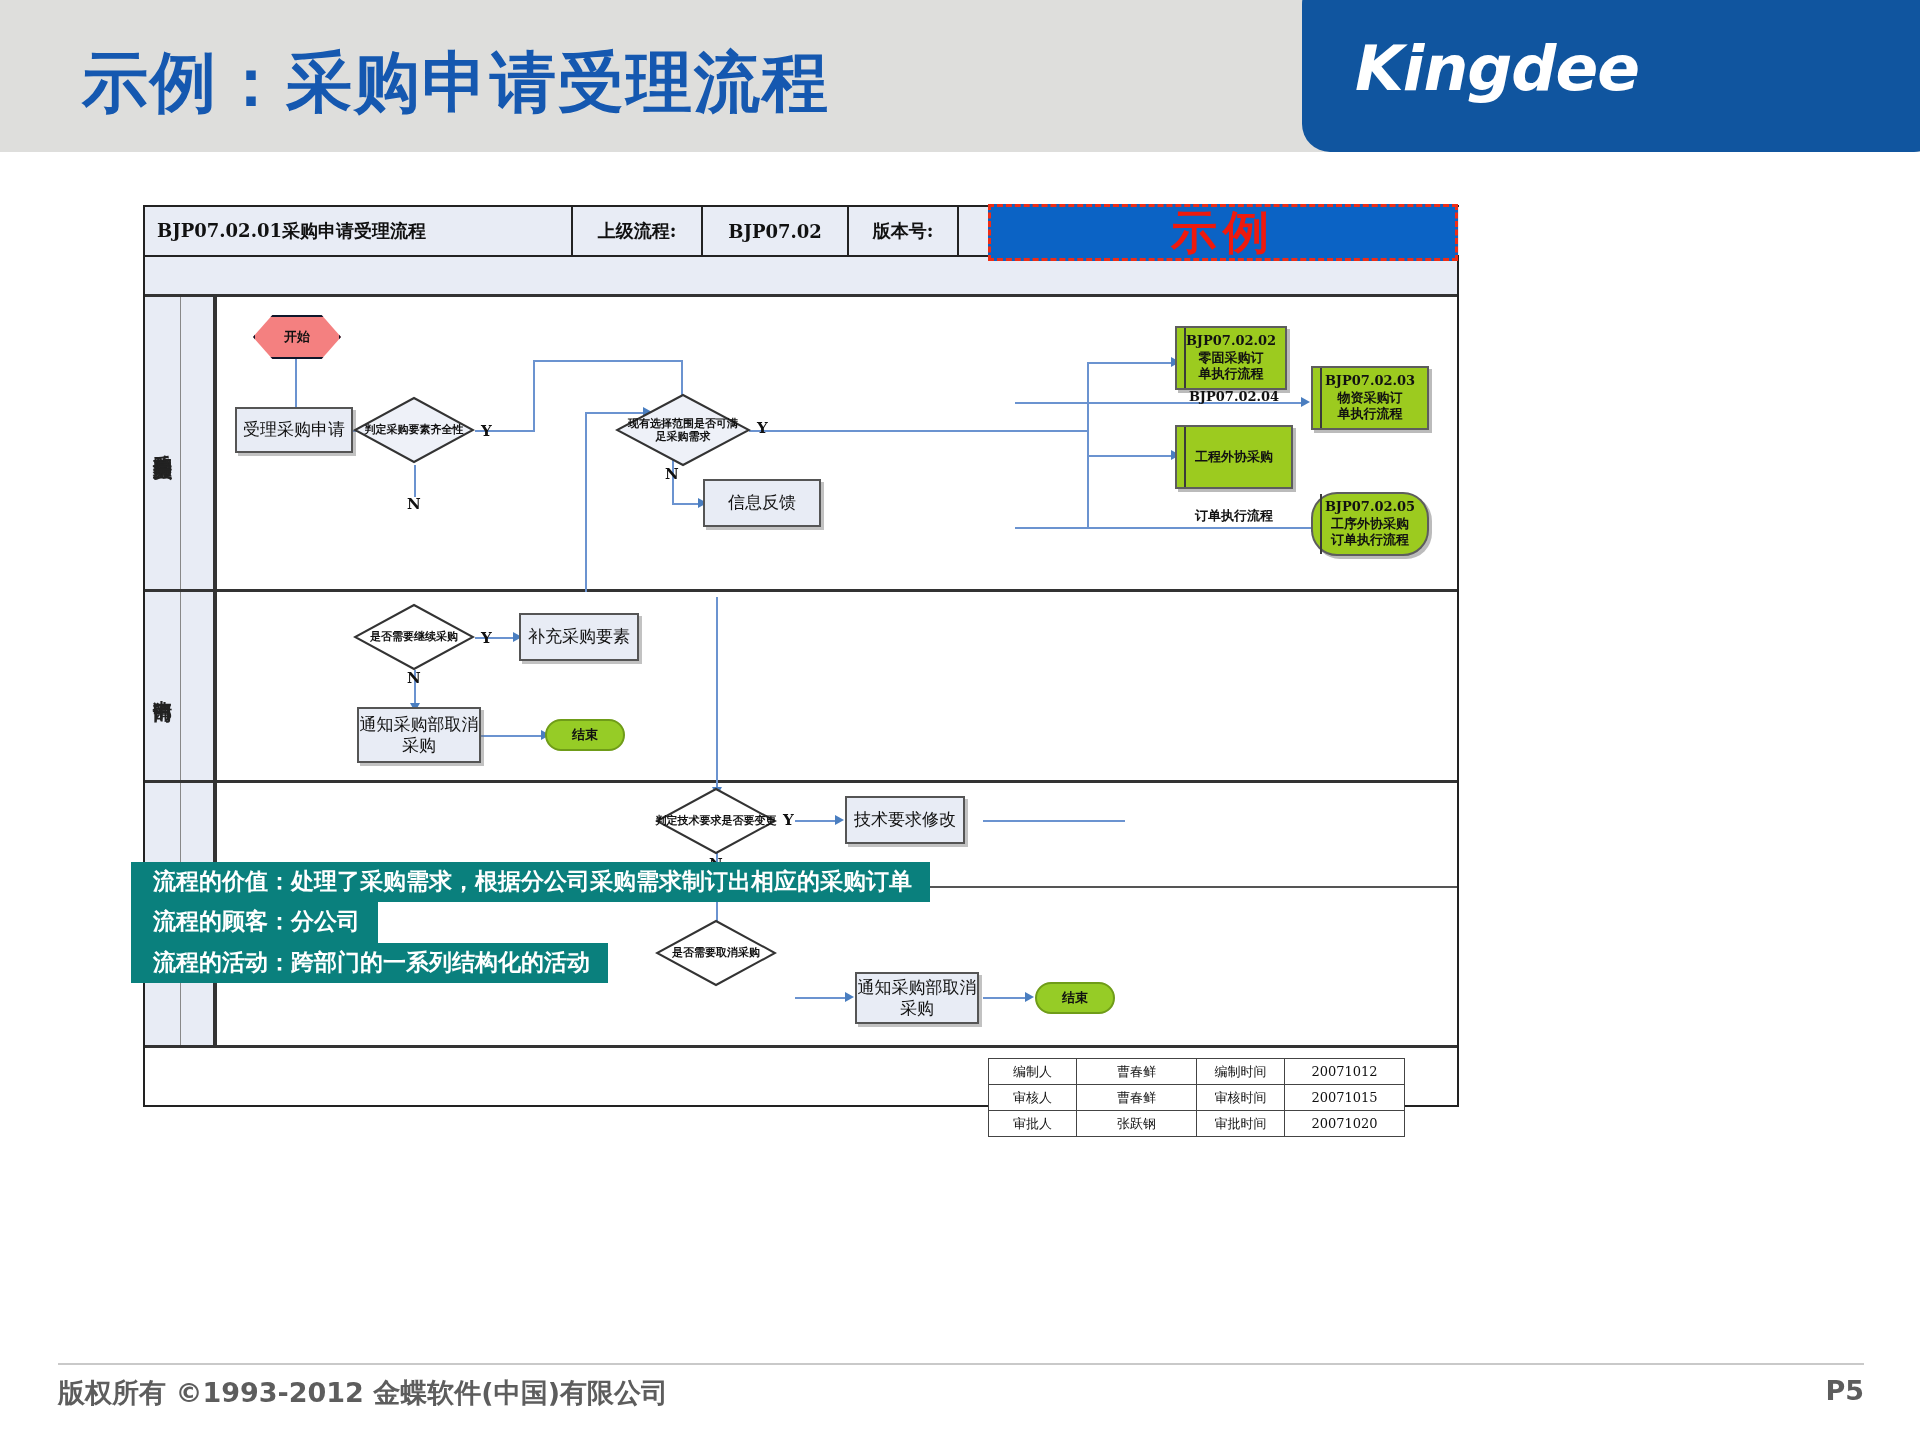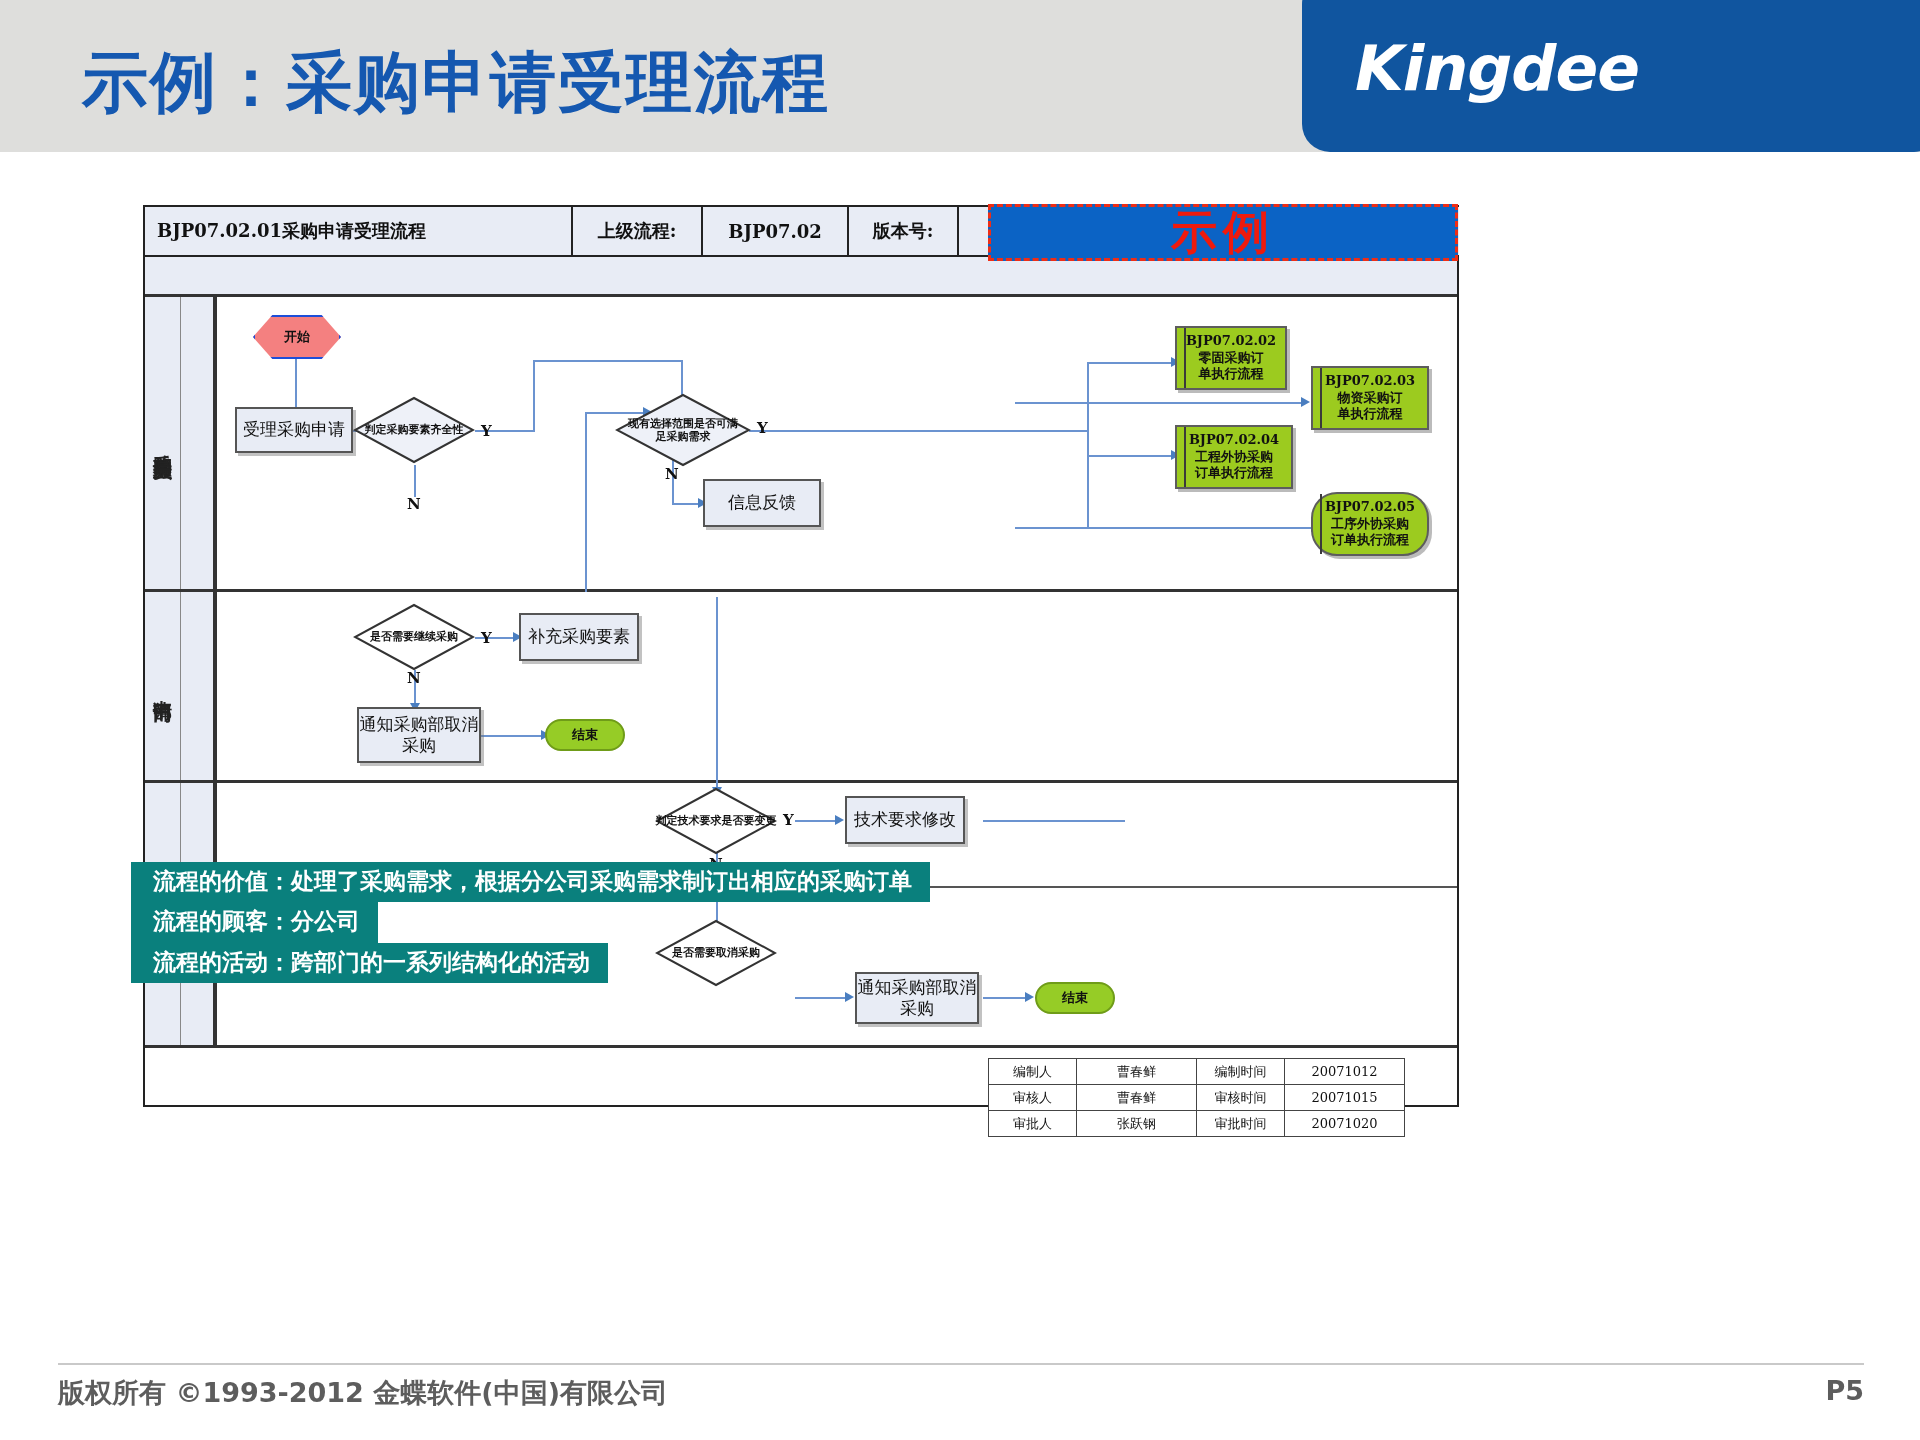--- a/index.html
+++ b/index.html
@@ -98,21 +98,21 @@
   }
   .diamond-wrap { position: absolute; }
   .diamond-shape { position: absolute; left: 0; top: 0; width: 100%; height: 100%; }
   .diamond-txt {
     position: absolute; left: 0; top: 0; width: 100%; height: 100%;
     display: flex; align-items: center; justify-content: center; text-align: center;
     font-size: 11px; color: #111; line-height: 1.2; font-weight: bold;
     font-family: "DejaVu Serif", "Liberation Serif", serif;
   }
   .hexstart {
-    background: #f48080; border: 2px solid #1d4ed8;
+    background: #f48080; border: 2px solid #0f172a;
     clip-path: polygon(22% 0, 78% 0, 100% 50%, 78% 100%, 22% 100%, 0 50%);
     font-size: 13px; color: #111; font-weight: bold;
     font-family: "DejaVu Serif", "Liberation Serif", serif;
   }
   .endnode {
     background: #96cc26; border: 2px solid #6f9c18; border-radius: 16px;
     font-size: 13px; color: #111; font-weight: bold;
     font-family: "DejaVu Serif", "Liberation Serif", serif;
   }
   .greenbox {
@@ -322,21 +322,21 @@
   <div class="node greenbox" style="left:1030px;top:119px;width:112px;height:64px;">
     <span>BJP07.02.02</span>
     <span>零固采购订</span>
     <span>单执行流程</span>
   </div>
   <div class="node greenbox" style="left:1166px;top:159px;width:118px;height:64px;">
     <span>BJP07.02.03</span>
     <span>物资采购订</span>
     <span>单执行流程</span>
   </div>
-  <div class="node greenbox" style="left:1030px;top:218px;width:118px;height:64px;">
+  <div class="node greenbox" style="left:1030px;top:218px;width:118px;height:64px;gap:43px;">
     <span>BJP07.02.04</span>
     <span>工程外协采购</span>
     <span>订单执行流程</span>
   </div>
   <div class="node greenbox" style="left:1166px;top:285px;width:118px;height:64px;border-radius:26px;">
     <span>BJP07.02.05</span>
     <span>工序外协采购</span>
     <span>订单执行流程</span>
   </div>
 

